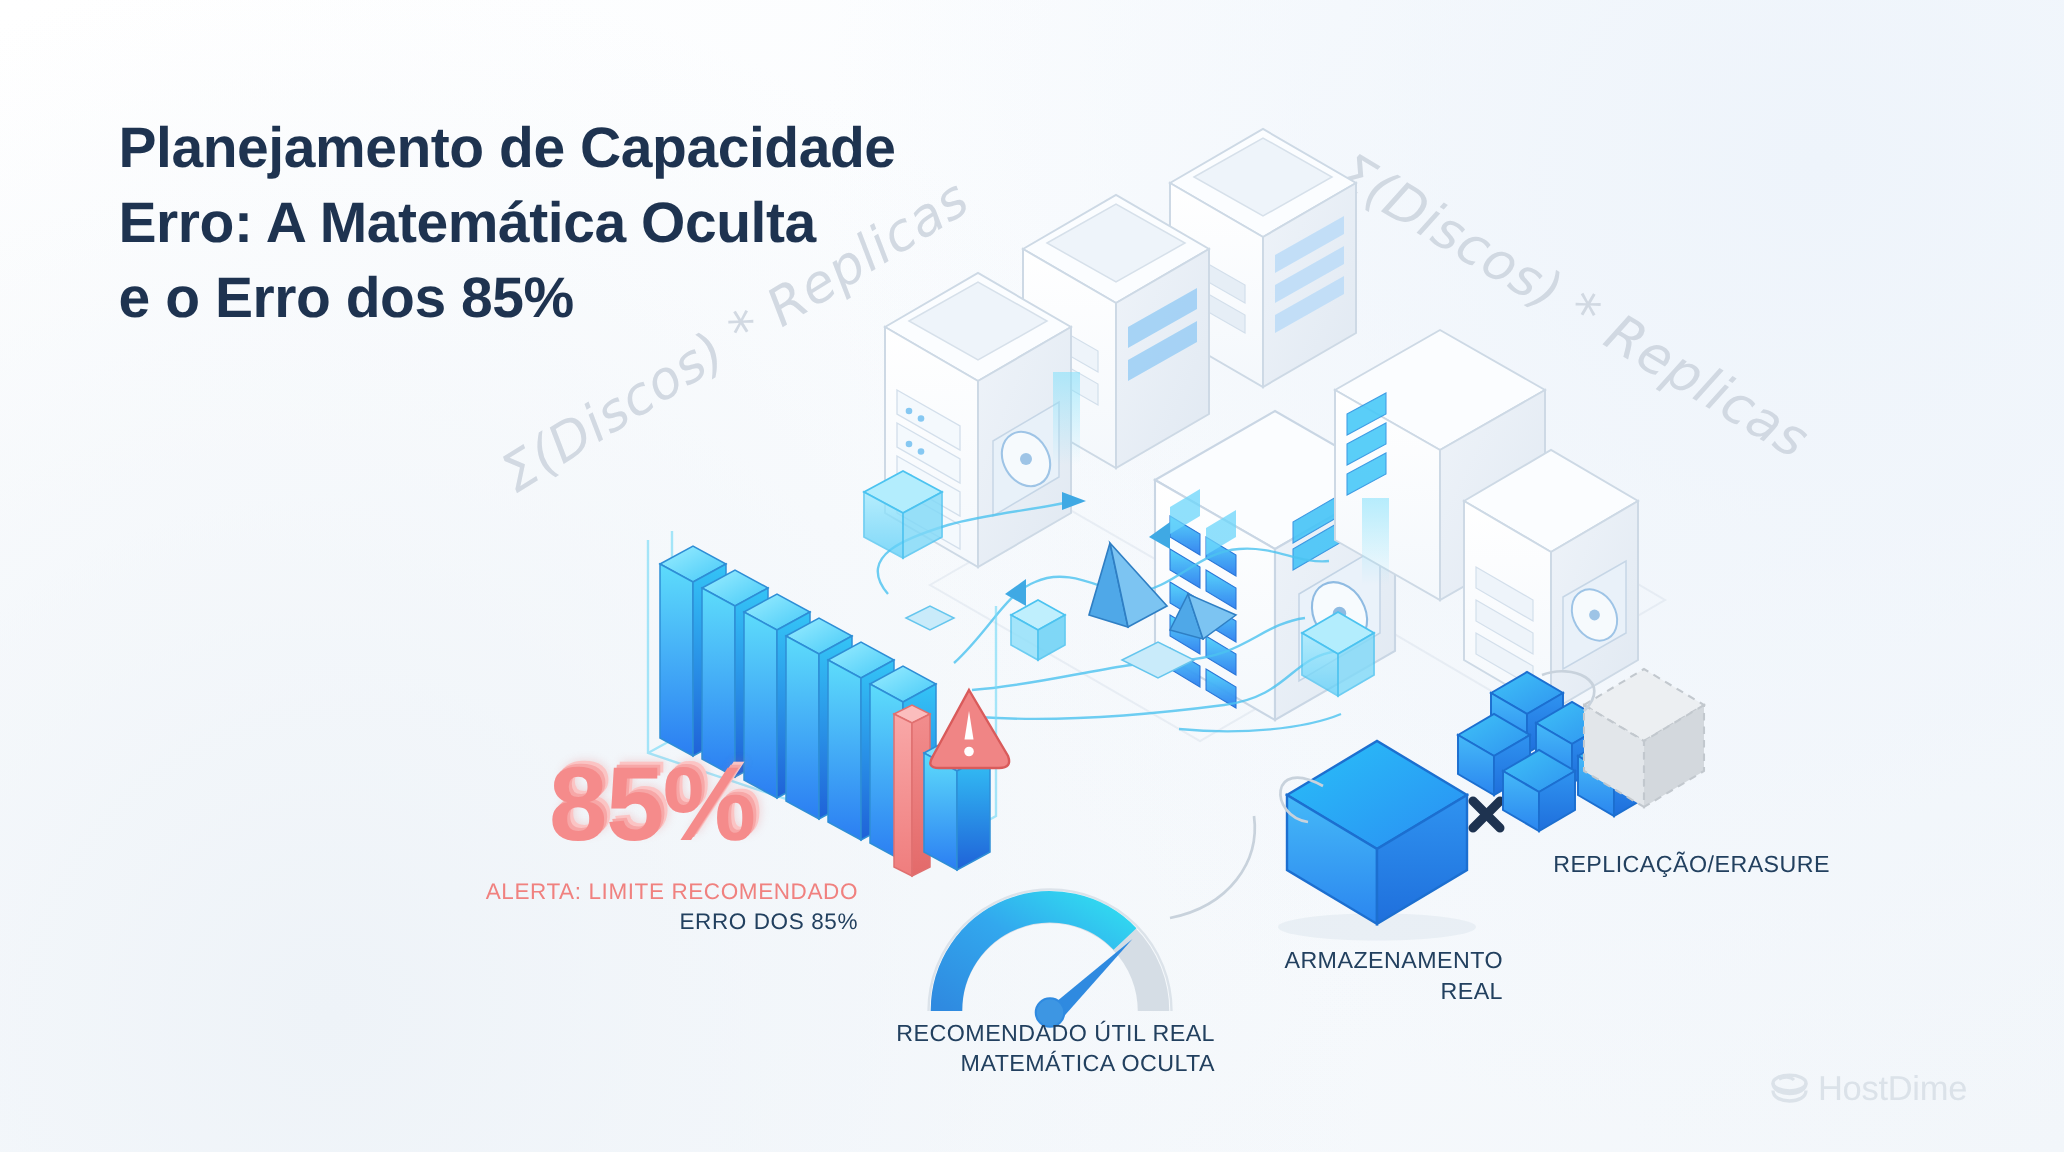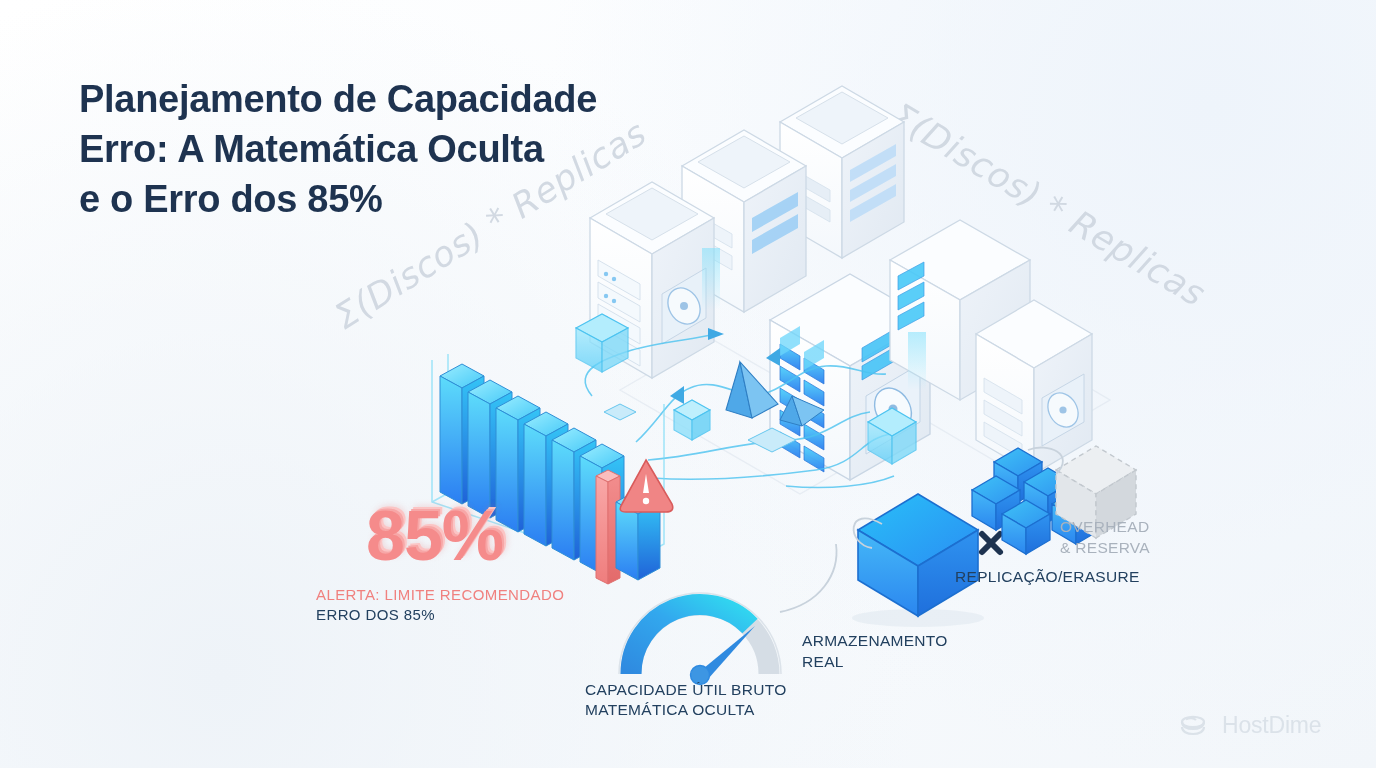--- a/index.html
+++ b/index.html
@@ -37,21 +37,21 @@
   svg { display:block; overflow:visible; }
 
   
   #pct85 {
     position:absolute; left:366px; top:496px;
     font-size:70px; font-weight:bold; color:#f58b8b;
     letter-spacing:-1px;
     text-shadow: 2px -2px 0 #f7a7a7, 4px -4px 0 #fbc4c4, 5px -5px 6px rgba(231,120,120,.25);
   }
   
-  .cap { position:absolute; text-align:left; white-space:nowrap; }
+  .cap { position:absolute; text-align:right; white-space:nowrap; }
   .cap .l1, .cap .l2 { display:block; }
   #cap-alerta {
     left:316px; top:586px; width:256px;
     font-size:15px; color:#f0817f; letter-spacing:.4px;
   }
   #cap-alerta .l2 { color:#22405f; font-size:15px; margin-top:3px; letter-spacing:.4px;}
   #cap-gauge {
     left:585px; top:680px; width:225px;
     font-size:15.5px; color:#22405f; line-height:20px; letter-spacing:.3px;
   }
@@ -64,21 +64,21 @@
     font-size:15.5px; color:#22405f; letter-spacing:.3px;
   }
   #cap-over {
     left:1060px; top:516px; width:180px; text-align:left;
     font-size:15.5px; color:#a9b2bd; line-height:21px; letter-spacing:.3px;
   }
 
   
   #logo {
     position:absolute; left:1180px; top:712px;
-    display:flex; align-items:center; gap:16px;
+    display:flex; align-items:center; gap:6px;
   }
   #logo .txt { font-size:23px; color:#dbe2e9; letter-spacing:-.2px; font-weight:500;}
 </style>
 </head>
 <body>
 
 <div class="stage">
 
   <div id="title">
     <span class="ln">Planejamento de Capacidade</span>
@@ -416,21 +416,21 @@
 
       <path d="M 26 96 A 69 69 0 0 1 145 48" fill="none" stroke="url(#gaugeArc)" stroke-width="21" stroke-linecap="butt"></path>
 
       <g>
         <path d="M 92 98 L 99 90 L 150 48 L 103 101 Z" fill="#2f8ae0"></path>
         <circle cx="95" cy="97" r="9.5" fill="#3d96e3" stroke="#2f8ae0" stroke-width="1.4"></circle>
       </g>
     </svg>
   </div>
   <div class="cap" id="cap-gauge">
-    <span class="l1">CAPACIDADE ÚTIL BRUTO</span>
+    <span class="l1">RECOMENDADO ÚTIL REAL</span>
     <span class="l2">MATEMÁTICA OCULTA</span>
   </div>
 
   <div class="iso" style="left:848px; top:430px;">
     <svg width="310" height="200" viewBox="0 0 310 200">
       <defs>
         <linearGradient id="bigTop" x1="0" y1="0" x2="1" y2="1">
           <stop offset="0" stop-color="#29c0f8"></stop>
             <stop offset="1" stop-color="#2a8ef3"></stop>
         </linearGradient>
@@ -510,24 +510,20 @@
         <path d="M 10 172 C 50 164, 70 134, 66 104"></path>
       </g>
     </svg>
   </div>
 
   <div class="cap" id="cap-bruto">
     <span class="l1">ARMAZENAMENTO</span>
     <span class="l2">REAL</span>
   </div>
   <div class="cap" id="cap-repl">REPLICAÇÃO/ERASURE</div>
-  <div class="cap" id="cap-over">
-    <span class="l1">OVERHEAD</span>
-    <span class="l2">&amp; RESERVA</span>
-  </div>
 
   <div id="logo">
     <span>
       <svg width="26" height="24" viewBox="0 0 26 24">
         <ellipse cx="13" cy="8" rx="11" ry="5.2" fill="none" stroke="#dbe2e9" stroke-width="2.2"></ellipse>
         <path d="M 2 8 C 2 12.5, 7 15, 13 15 C 19 15, 24 12.5, 24 8" fill="none" stroke="#dbe2e9" stroke-width="2.2"></path>
         <path d="M 2 13 C 2 17.5, 7 20, 13 20 C 19 20, 24 17.5, 24 13" fill="none" stroke="#dbe2e9" stroke-width="2.2"></path>
         <path d="M 6 5.5 C 9 3.5, 14 3.8, 16 6" fill="none" stroke="#dbe2e9" stroke-width="2"></path>
       </svg>
     </span>

